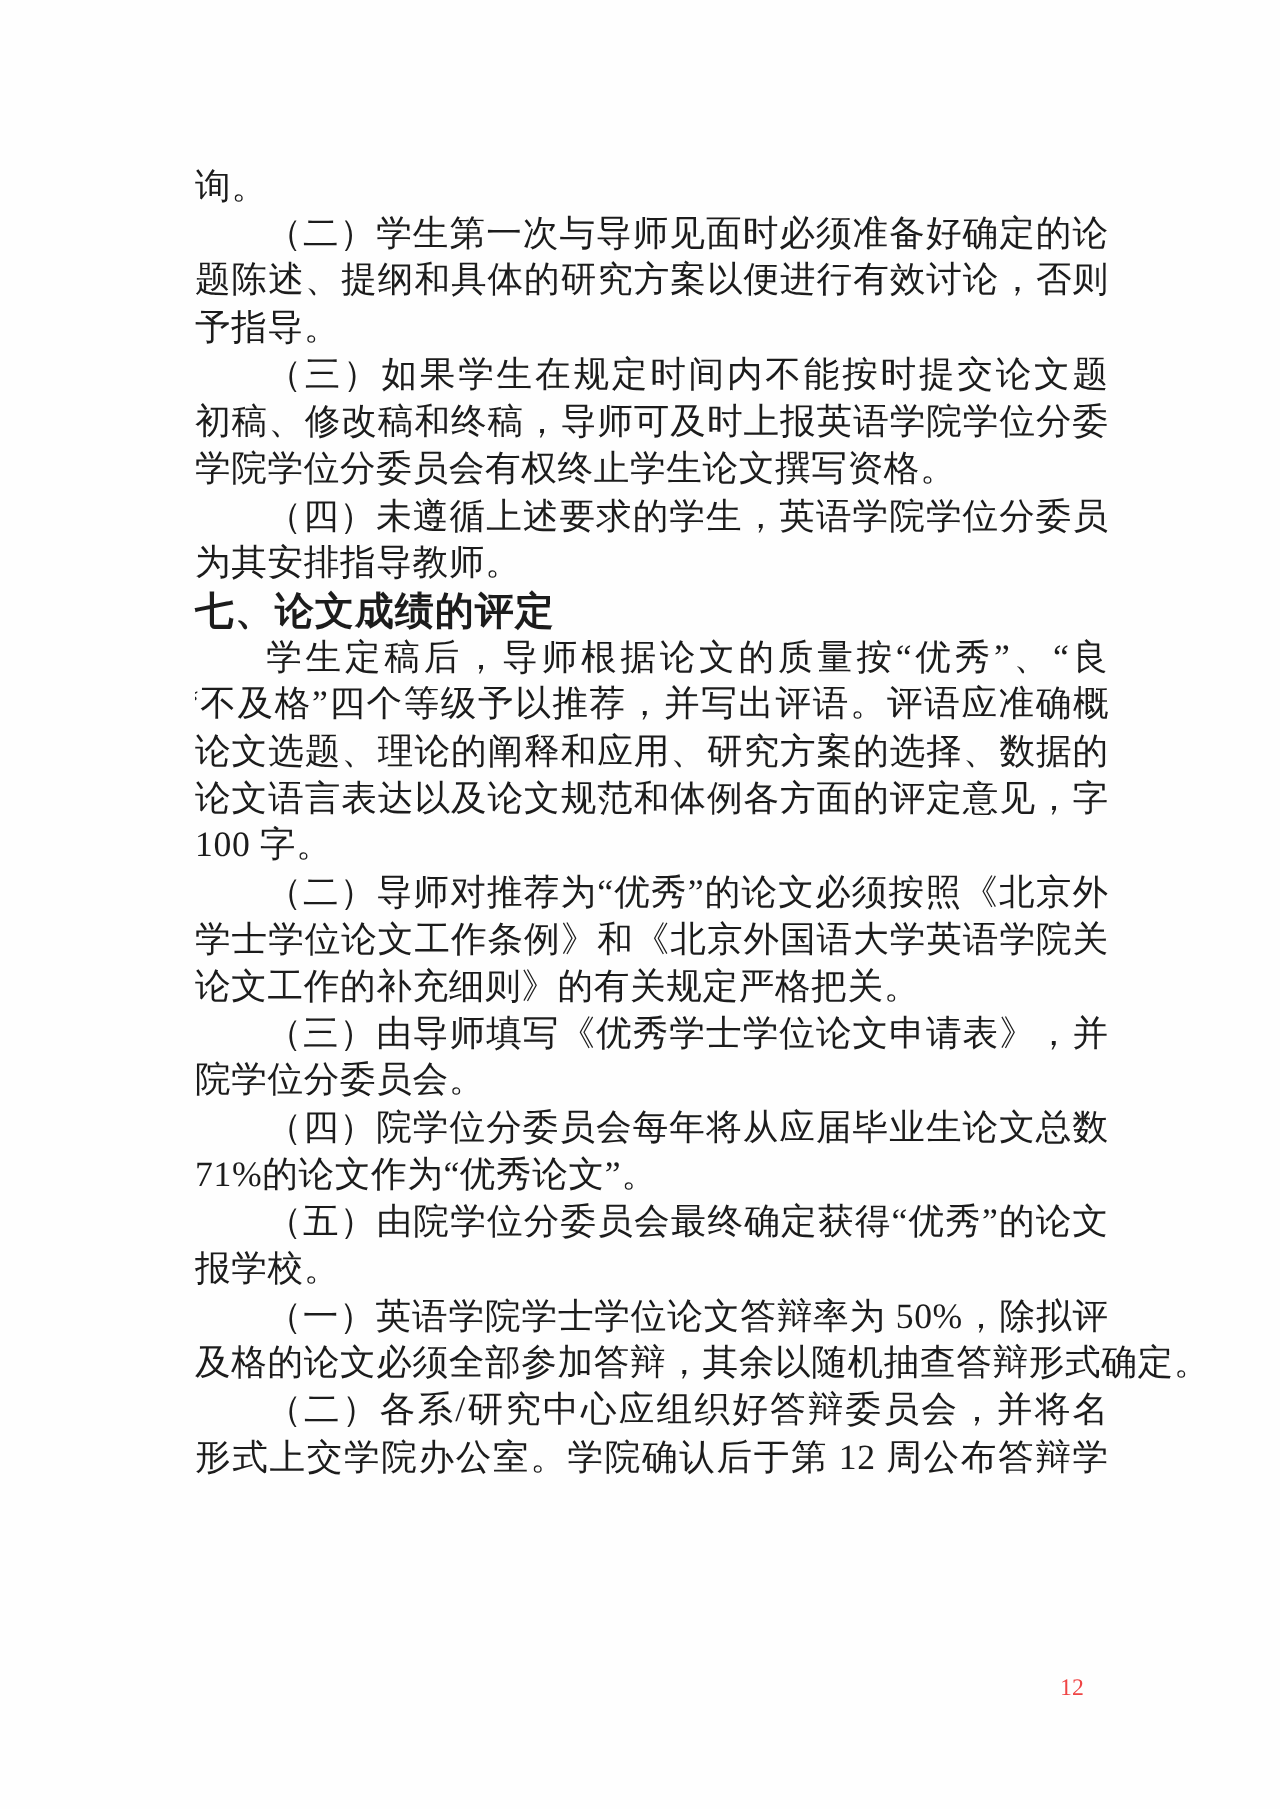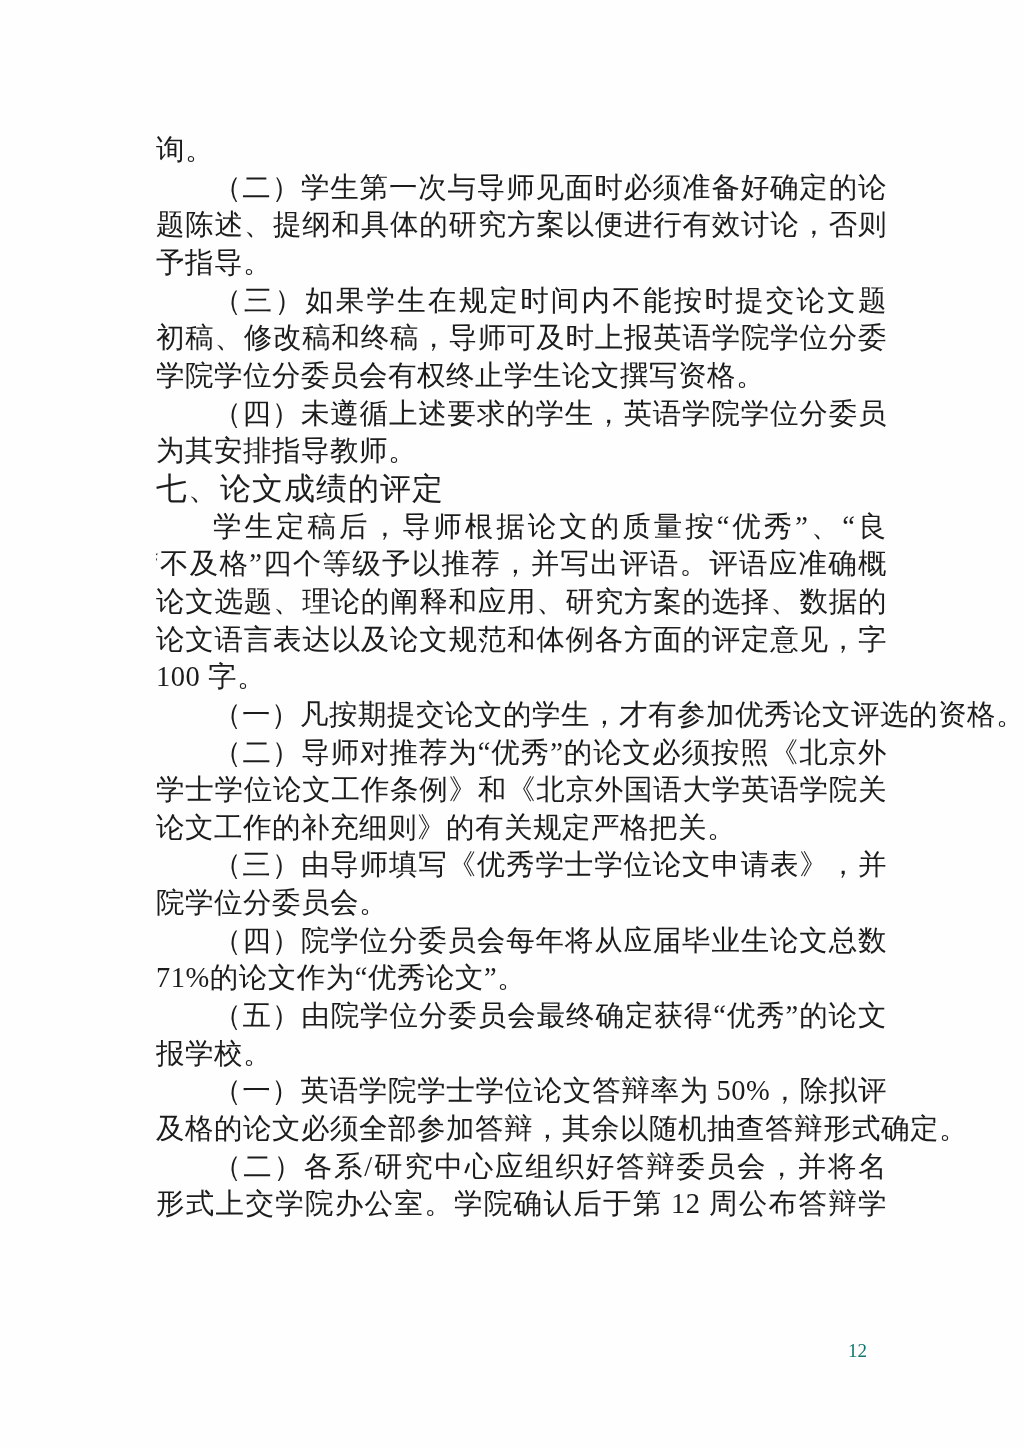--- a/index.html
+++ b/index.html
@@ -39,31 +39,31 @@
     overflow: hidden;
   }
   .line.indent {
     text-indent: 57px;
   }
   .line.hang {
     text-indent: -10px;
   }
   .line.heading {
     font-family: "Liberation Sans", "DejaVu Sans", sans-serif;
-    font-weight: 400;
+    font-weight: 700;
     font-size: 31px;
     letter-spacing: 1px;
   }
   .page-number {
     position: absolute;
     left: 848px;
     top: 1340px;
     font-size: 19px;
     line-height: 22px;
-    color: #0f766e;
+    color: #ef4444;
   }
 </style>
 </head>
 <body>
 
 <div class="page">
   <div class="content" id="content">
       <div class="line">询。</div>
       <div class="line indent full">（二）学生第一次与导师见面时必须准备好确定的论文题目、主</div>
       <div class="line full">题陈述、提纲和具体的研究方案以便进行有效讨论，否则导师有权不</div>
@@ -72,21 +72,20 @@
       <div class="line full">初稿、修改稿和终稿，导师可及时上报英语学院学位分委员会，英语</div>
       <div class="line">学院学位分委员会有权终止学生论文撰写资格。</div>
       <div class="line indent full">（四）未遵循上述要求的学生，英语学院学位分委员会不再另行</div>
       <div class="line">为其安排指导教师。</div>
       <div class="line heading">七、论文成绩的评定</div>
       <div class="line indent full">学生定稿后，导师根据论文的质量按“优秀”、“良好”、“及格”、</div>
       <div class="line full hang">“不及格”四个等级予以推荐，并写出评语。评语应准确概括导师对</div>
       <div class="line full">论文选题、理论的阐释和应用、研究方案的选择、数据的分析和讨论、</div>
       <div class="line full">论文语言表达以及论文规范和体例各方面的评定意见，字数应不少于</div>
       <div class="line">100 字。</div>
-      <div class="line indent">（一）凡按期提交论文的学生，才有参加优秀论文评选的资格。</div>
       <div class="line indent full">（二）导师对推荐为“优秀”的论文必须按照《北京外国语大学</div>
       <div class="line full">学士学位论文工作条例》和《北京外国语大学英语学院关于学士学位</div>
       <div class="line">论文工作的补充细则》的有关规定严格把关。</div>
       <div class="line indent full">（三）由导师填写《优秀学士学位论文申请表》，并交至英语学</div>
       <div class="line">院学位分委员会。</div>
       <div class="line indent full">（四）院学位分委员会每年将从应届毕业生论文总数中评选出约</div>
       <div class="line">71%的论文作为“优秀论文”。</div>
       <div class="line indent full">（五）由院学位分委员会最终确定获得“优秀”的论文名单并上</div>
       <div class="line">报学校。</div>
       <div class="line indent full">（一）英语学院学士学位论文答辩率为 50%，除拟评选为优秀和</div>

